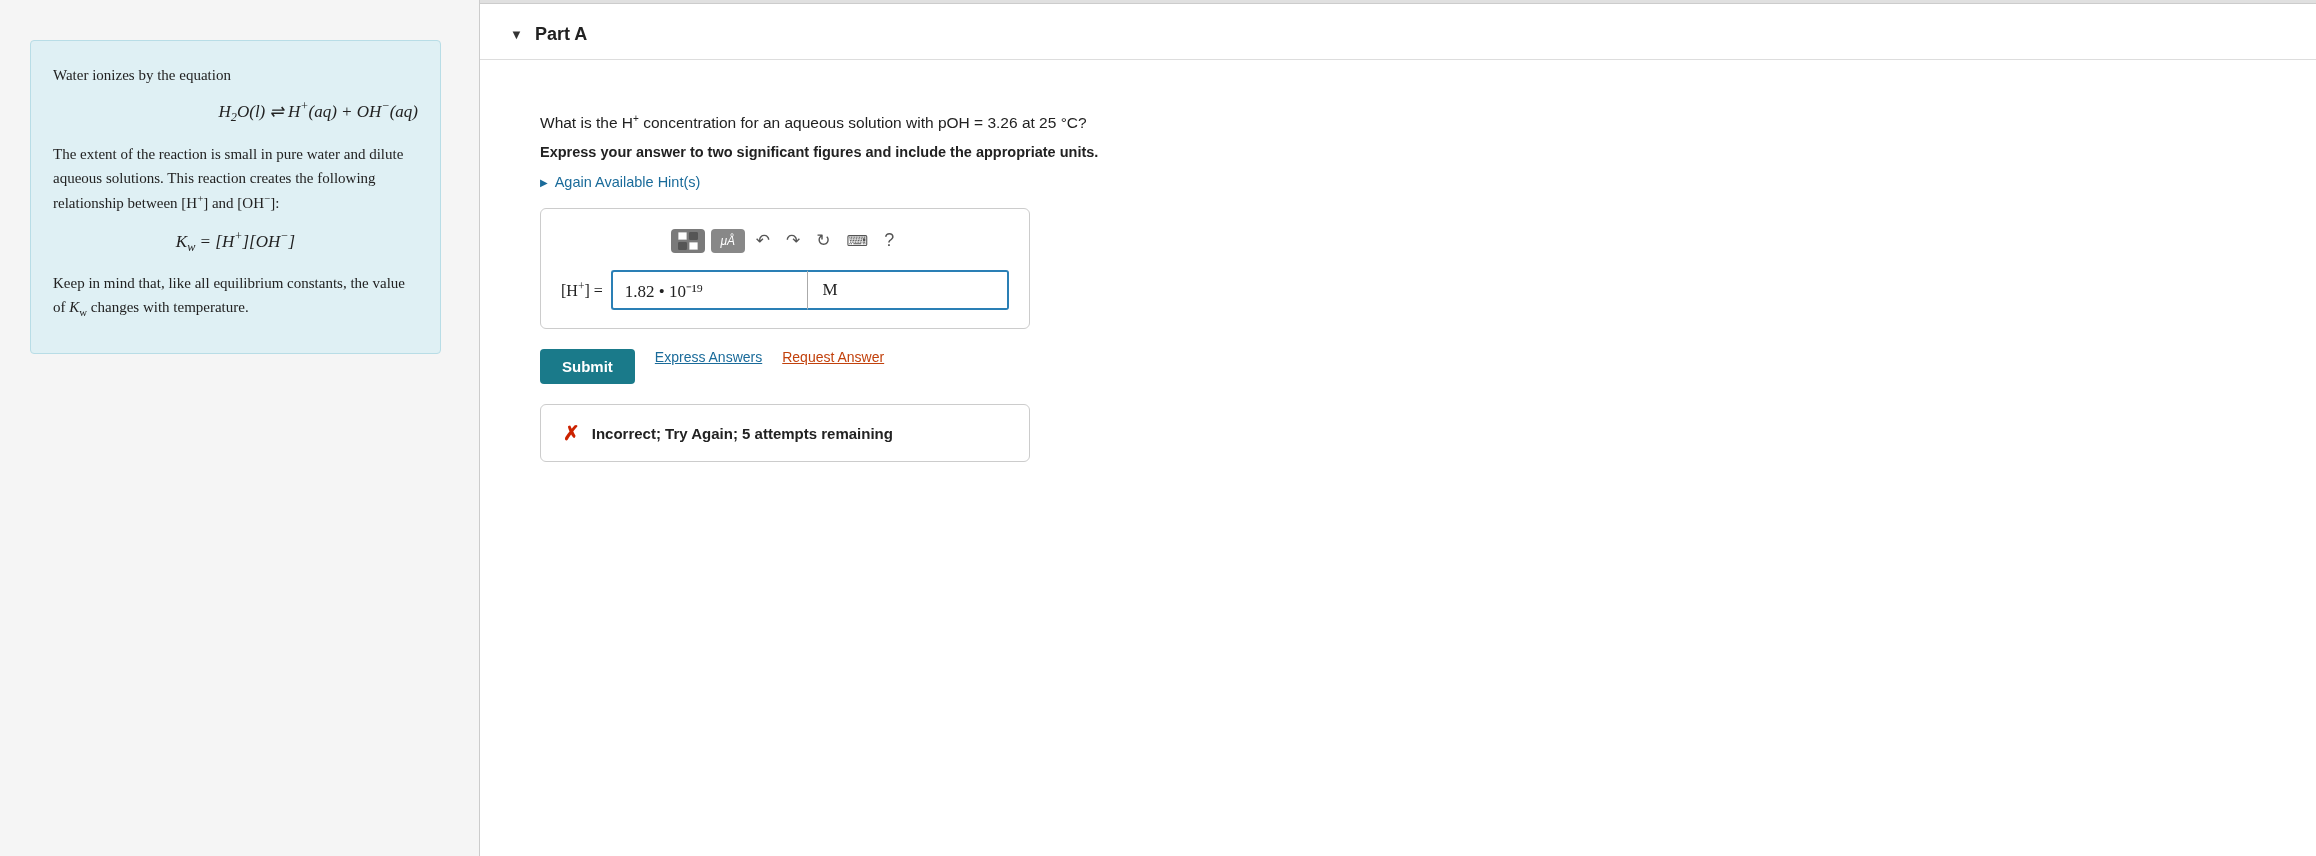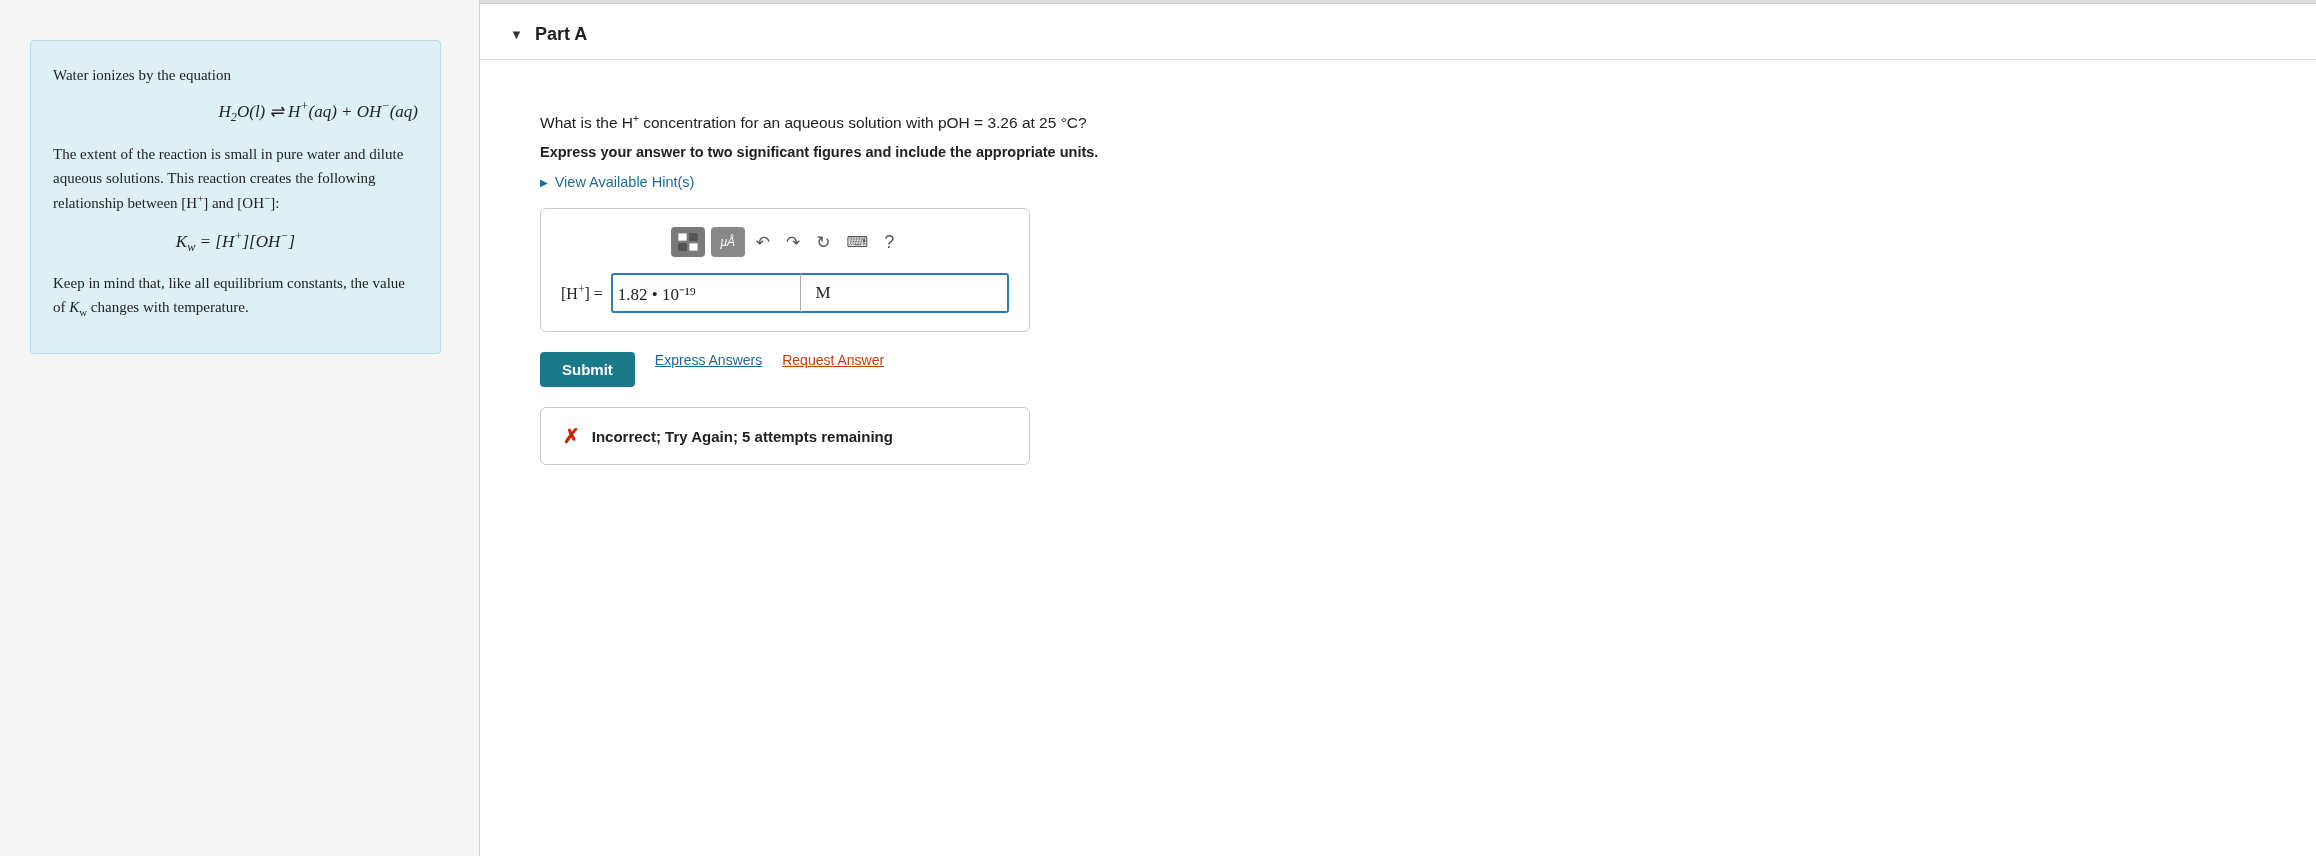--- a/index.html
+++ b/index.html
@@ -140,21 +140,21 @@
       color: #fff;
       border: none;
       border-radius: 4px;
       padding: 5px 8px;
       font-size: 13px;
       cursor: pointer;
       display: flex;
       align-items: center;
       justify-content: center;
       min-width: 34px;
-      height: 30px;
+      height: 24px;
     }
     .toolbar-btn.template-btn {
       background: #7a7a7a;
       padding: 4px 6px;
       font-size: 11px;
     }
     .toolbar-btn.mu-btn {
       background: #888;
       font-family: Arial, sans-serif;
       font-style: italic;
@@ -184,21 +184,21 @@
     .input-label {
       font-family: Georgia, serif;
       font-size: 16px;
       margin-right: 8px;
       white-space: nowrap;
     }
     .math-input {
       border: 2px solid #2a7fb5;
       border-right: none;
       border-radius: 3px 0 0 3px;
-      padding: 8px 5px;
+      padding: 8px 12px;
       font-size: 17px;
       font-family: Georgia, serif;
       min-width: 180px;
       outline: none;
       color: #222;
     }
     .unit-input {
       border: 2px solid #2a7fb5;
       border-left: 1px solid #aaa;
       border-radius: 0 3px 3px 0;
@@ -300,21 +300,21 @@
   <div class="content-area">
 
     <div class="question-text">
       What is the H<sup>+</sup> concentration for an aqueous solution with <span style="font-family:Arial,sans-serif;">p</span>OH = 3.26 at 25 °C?
     </div>
 
     <div class="instructions">Express your answer to two significant figures and include the appropriate units.</div>
 
     <a class="hint-link">
       <span class="tri">▶</span>
-      <span>View Available Hint(s)</span>
+      <span>Again Available Hint(s)</span>
     </a>
 
     <div class="answer-container">
 
       <div class="toolbar">
         <button class="toolbar-btn template-btn" title="Template">
           <span style="display:inline-grid;grid-template-columns:1fr 1fr;gap:2px;width:20px;height:18px;">
             <span style="background:#fff;border:1px solid #ccc;border-radius:1px;display:block;"></span>
             <span style="background:#555;border:1px solid #555;border-radius:1px;display:block;"></span>
             <span style="background:#555;border:1px solid #555;border-radius:1px;display:block;"></span>

